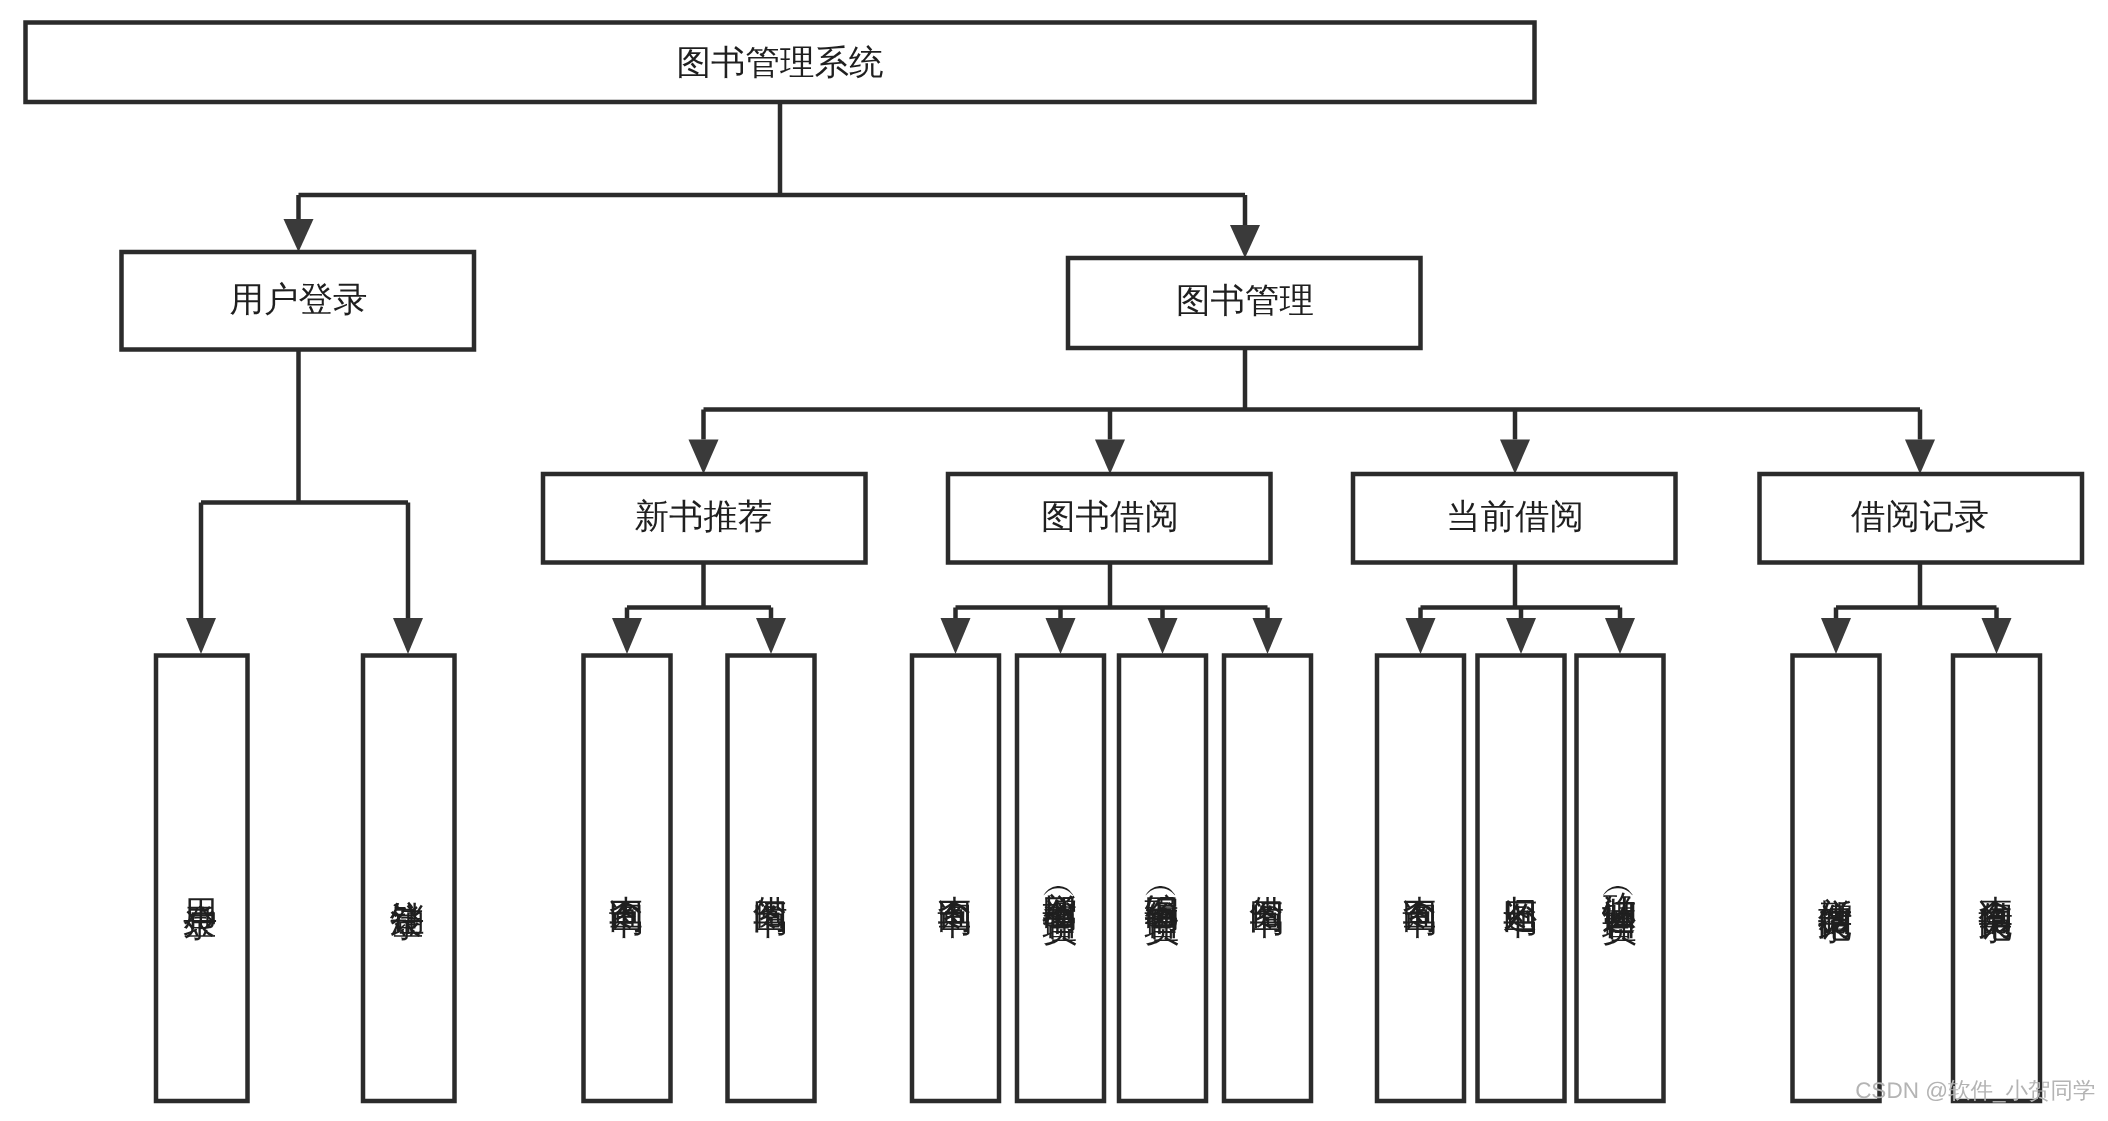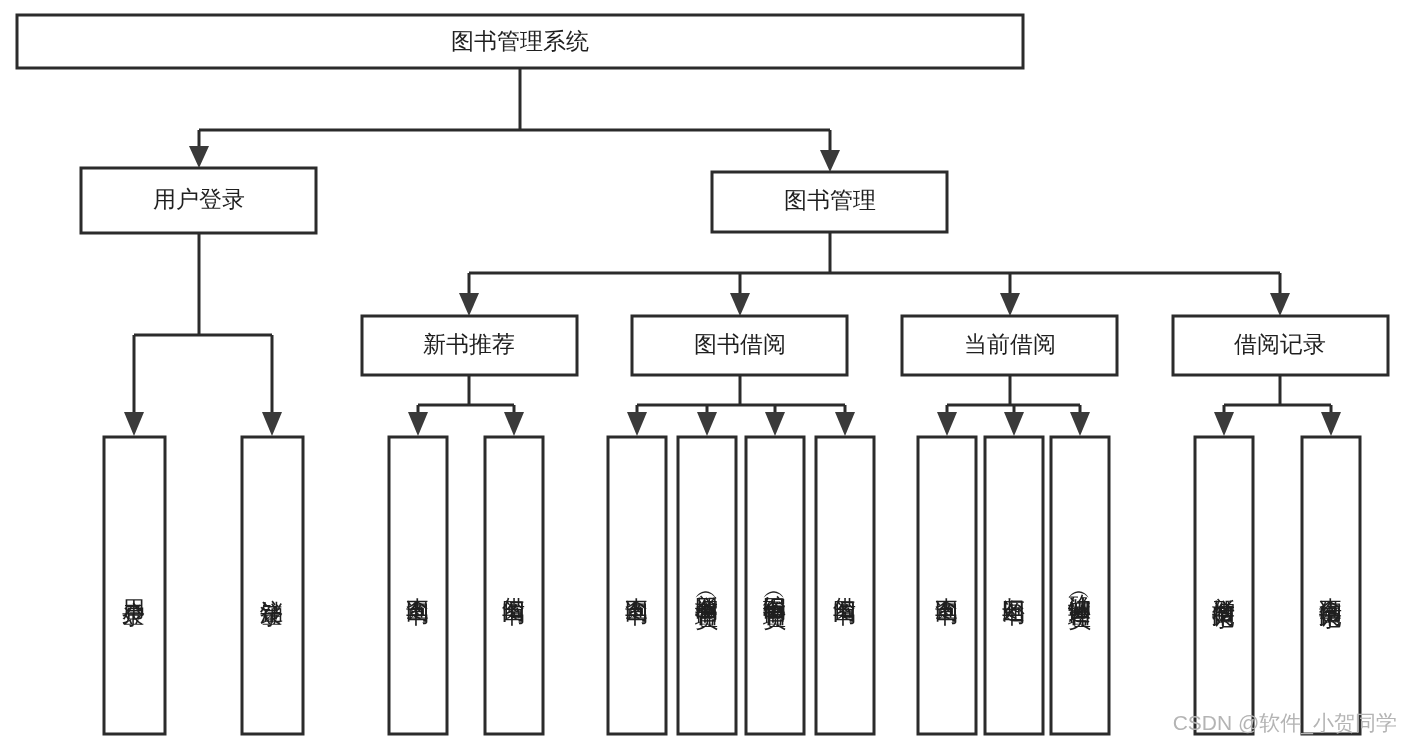--- a/index.html
+++ b/index.html
@@ -54,21 +54,21 @@
     fill: #1f1f1f;
     text-anchor: middle;
     writing-mode: vertical-rl;
     letter-spacing: 2px;
   }
   .watermark-text {
     position: absolute;
     right: 8px;
     bottom: 6px;
     font-family: "Liberation Sans", "DejaVu Sans", sans-serif;
-    font-size: 21px;
+    font-size: 15px;
     color: #b4b4b4;
     white-space: nowrap;
     user-select: none;
   }
 </style>
 </head>
 <body>
 
 <div id="diagram-root">
 

